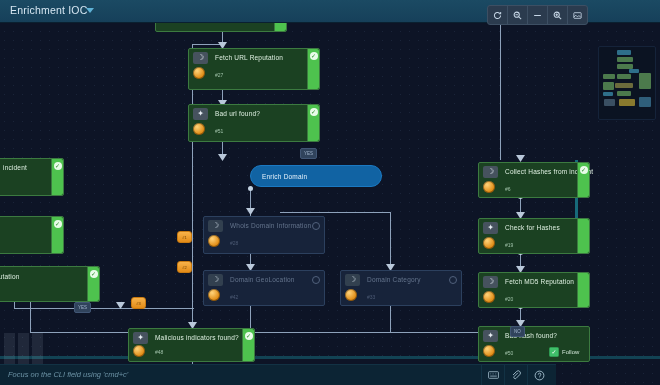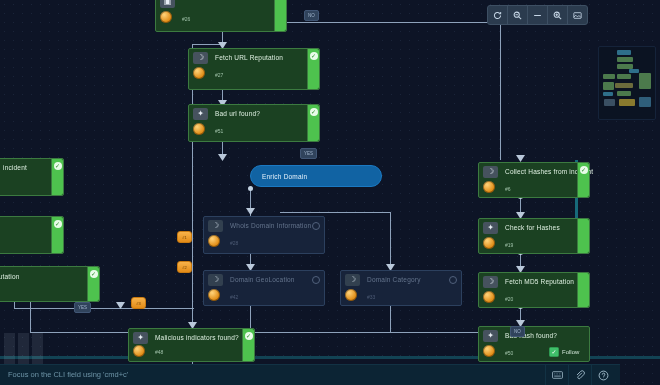--- a/index.html
+++ b/index.html
@@ -84,22 +84,22 @@
      border:1px solid #2f9a52;color:#fff;font-size:6px;line-height:8px;text-align:center;}
   .follow .lbl{font-size:6px;color:#cfe3d6;}
   
   #wm{position:absolute;left:46px;bottom:16px;z-index:20;
       font-size:46px;font-weight:bold;color:rgba(205,225,235,.10);
       letter-spacing:2px;font-family:"Liberation Sans",sans-serif;
       user-select:none;pointer-events:none;}
   #wmbars{position:absolute;left:4px;bottom:18px;z-index:20;display:flex;gap:3px;}
   #wmbars span{display:block;width:11px;height:34px;background:rgba(205,225,235,.10);}
   
-  #bottom{position:absolute;left:0;bottom:0;width:620px;height:20px;z-index:45;
-     background:#0c2434;border-top:1px solid #123244;}
+  #bottom{position:absolute;left:0;bottom:0;width:556px;height:20px;z-index:45;
+     background:#0c2434;border-top:1px solid #123244;font-style:italic;}
   #cli{position:absolute;left:8px;top:5px;font-size:7.5px;color:#6d93a6;}
   #bricons{position:absolute;right:6px;top:0;height:20px;display:flex;}
   .bic{width:22px;height:20px;display:flex;align-items:center;justify-content:center;
      color:#a9c3d2;border-left:1px solid #123244;cursor:pointer;}
   .tealbar{position:absolute;z-index:8;background:#176a7a;}
 </style>
 </head>
 <body>
 
 <div id="app">
@@ -298,20 +298,24 @@
   <div class="node green" style="left:152px;top:366px;width:100px;height:22px;">
     <div class="ntitle"></div>
   </div>
 
   <div id="wmbars">
       <span></span>
       <span></span>
       <span></span>
     </div>
 
+  <div id="topbar">
+    <div id="title">Enrichment IOC</div>
+    <div id="titlecaret"></div>
+  </div>
 
   <div id="toolbar">
     <div class="tbtn">
       <svg width="9" height="9" viewBox="0 0 16 16" fill="none" stroke="currentColor" stroke-width="1.8">
         <path d="M13.5 8a5.5 5.5 0 1 1-1.8-4.1"></path>
           <path d="M13.6 1.6v3.2h-3.2"></path>
       </svg>
     </div>
     <div class="tbtn">
       <svg width="9" height="9" viewBox="0 0 16 16" fill="none" stroke="currentColor" stroke-width="1.8">

